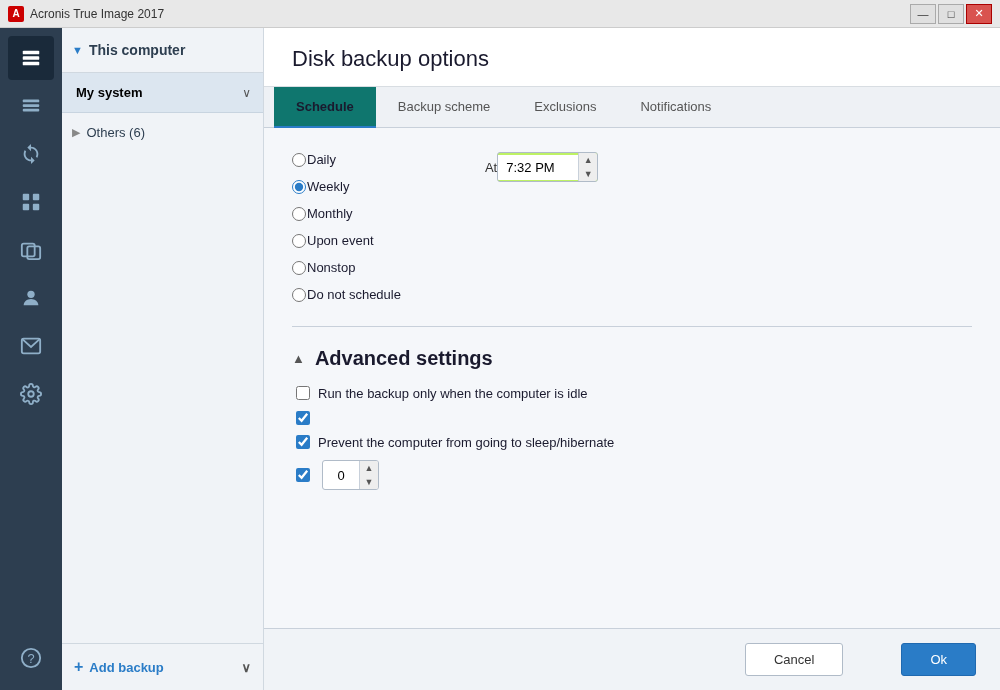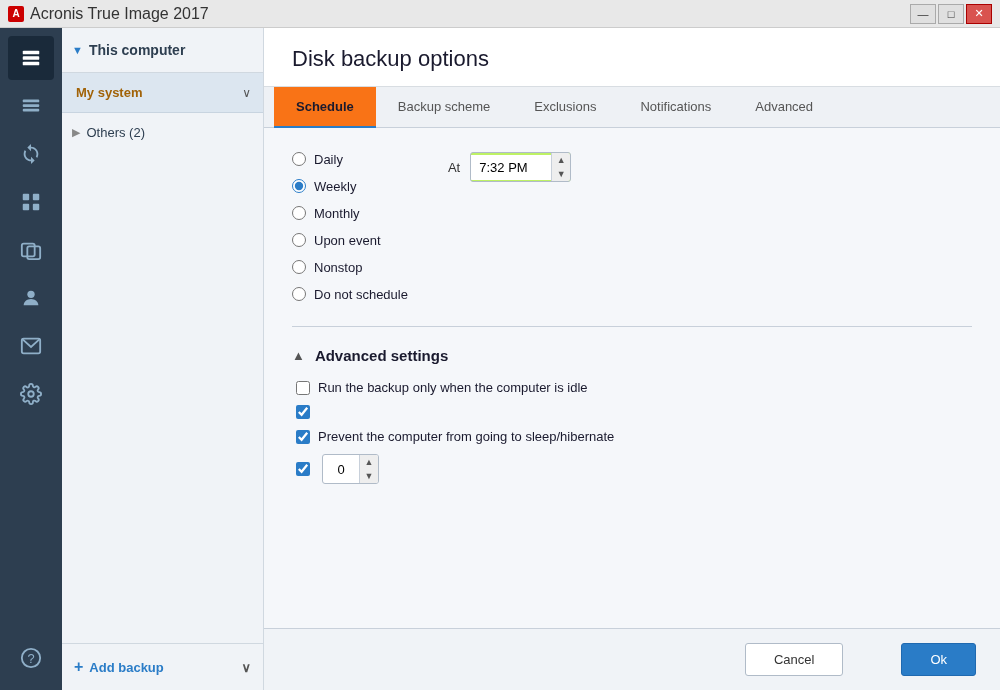--- a/index.html
+++ b/index.html
@@ -14,21 +14,21 @@
       padding: 0 8px;
       border-bottom: 1px solid #ccc;
       user-select: none;
     }
     .titlebar-icon {
       width: 16px; height: 16px; margin-right: 6px;
       background: #c00; border-radius: 2px;
       display: flex; align-items: center; justify-content: center;
       color: #fff; font-size: 10px; font-weight: bold;
     }
-    .titlebar-title { font-size: 16px; color: #333; flex: 1; }
+    .titlebar-title { font-size: 12px; color: #333; flex: 1; }
     .titlebar-controls { display: flex; gap: 2px; }
     .titlebar-btn {
       width: 26px; height: 20px; border: 1px solid #aaa;
       background: #e0e0e0; display: flex; align-items: center; justify-content: center;
       font-size: 11px; cursor: pointer; color: #333;
     }
     .titlebar-btn.close { background: #d9534f; color: #fff; border-color: #a00; }
 
     
     .main-layout {
@@ -71,21 +71,21 @@
       font-size: 14px; font-weight: 600; color: #2d3e50;
       border-bottom: 1px solid #d0d8e0;
     }
     .sidebar-header .arrow { color: #2a7cc7; margin-right: 6px; font-size: 11px; }
     .sidebar-item-main {
       display: flex; align-items: center; justify-content: space-between;
       padding: 12px 12px 12px 14px;
       background: #dce6f0; border-bottom: 1px solid #c8d4e0;
       cursor: pointer;
     }
-    .sidebar-item-main .label { font-size: 13px; font-weight: 600; color: #a16207; }
+    .sidebar-item-main .label { font-size: 13px; font-weight: 600; color: #000000; }
     .sidebar-item-main .chevron { color: #555; font-size: 12px; }
     .sidebar-others {
       display: flex; align-items: center;
       padding: 12px 12px 12px 10px;
       cursor: pointer; color: #2d3e50;
     }
     .sidebar-others .arrow { color: #888; margin-right: 6px; font-size: 11px; }
     .sidebar-add {
       margin-top: auto;
       display: flex; align-items: center;
@@ -124,21 +124,21 @@
       font-size: 13px;
       cursor: pointer;
       color: #555;
       border-bottom: 2px solid transparent;
       margin-bottom: -1px;
     }
     .tab.active {
       color: #1a1a2e;
       font-weight: 600;
       border-bottom: 2px solid #2a7cc7;
-      background: #f97316;
+      background: #0f766e;
     }
 
     
     .schedule-content {
       flex: 1;
       padding: 24px 28px;
       overflow-y: auto;
       background: #f5f7fa;
     }
 
@@ -148,21 +148,22 @@
       gap: 40px;
       margin-bottom: 24px;
     }
     .radio-list {
       display: flex;
       flex-direction: column;
       gap: 12px;
     }
     .radio-item {
       display: flex;
-      gap: 8px;
+      align-items: center;
+      gap: 1px;
       cursor: pointer;
     }
     .radio-item input[type="radio"] { accent-color: #2a7cc7; width: 14px; height: 14px; }
     .radio-label { font-size: 13px; color: #1a1a2e; }
 
     
     .days-section {
       display: flex;
       flex-direction: column;
       gap: 16px;
@@ -184,21 +185,21 @@
     .day-btn.active {
       background: #2a7cc7;
       color: #fff;
       border-color: #1f69b0;
     }
 
     
     .time-row {
       display: flex;
       align-items: center;
-      gap: 10px;
+      margin-left: 44px;
     }
     .time-label { font-size: 13px; color: #333; }
     .time-input-wrap {
       display: flex;
       align-items: center;
       border: 1px solid #b0bbc8;
       background: #bef264;
       border-radius: 3px;
       overflow: hidden;
     }
@@ -231,31 +232,30 @@
     }
 
     
     .advanced-header {
       display: flex;
       align-items: center;
       gap: 10px;
       margin-bottom: 16px;
     }
     .advanced-toggle { color: #555; font-size: 13px; cursor: pointer; }
-    .advanced-title { font-size: 15px; font-weight: 600; color: #1a1a2e; }
+    .advanced-title { font-size: 20px; font-weight: 600; color: #1a1a2e; }
 
     .checkbox-list {
       display: flex;
       flex-direction: column;
       gap: 10px;
       padding-left: 4px;
     }
     .checkbox-item {
       display: flex;
-      align-items: center;
       gap: 8px;
       cursor: pointer;
     }
     .checkbox-item input[type="checkbox"] {
       width: 14px; height: 14px;
       accent-color: #2a7cc7;
     }
     .checkbox-label { font-size: 13px; color: #1a1a2e; }
 
     .delay-wrap {
@@ -394,40 +394,39 @@
     <div class="sidebar-header">
       <span class="arrow">▼</span>
       <span>This computer</span>
     </div>
     <div class="sidebar-item-main">
       <span class="label">My system</span>
       <span class="chevron">∨</span>
     </div>
     <div class="sidebar-others">
       <span class="arrow">▶</span>
-      <span>Others (2)</span>
+      <span>Others (6)</span>
     </div>
     <div class="sidebar-add">
       <span class="plus">+</span>
       <span>Add backup</span>
       <span class="add-chevron">∨</span>
     </div>
   </div>
 
   <div class="content-area">
     <div class="content-header">
       <h1 class="content-title">Disk backup options</h1>
     </div>
 
     <div class="tabs-bar">
       <div class="tab active">Schedule</div>
       <div class="tab">Backup scheme</div>
       <div class="tab">Exclusions</div>
       <div class="tab">Notifications</div>
-      <div class="tab">Advanced</div>
     </div>
 
     <div class="schedule-content">
       <div class="schedule-options">
 
         <div class="radio-list">
           <label class="radio-item">
             <input type="radio" name="frequency" style="">
             <span class="radio-label">Daily</span>
           </label>

